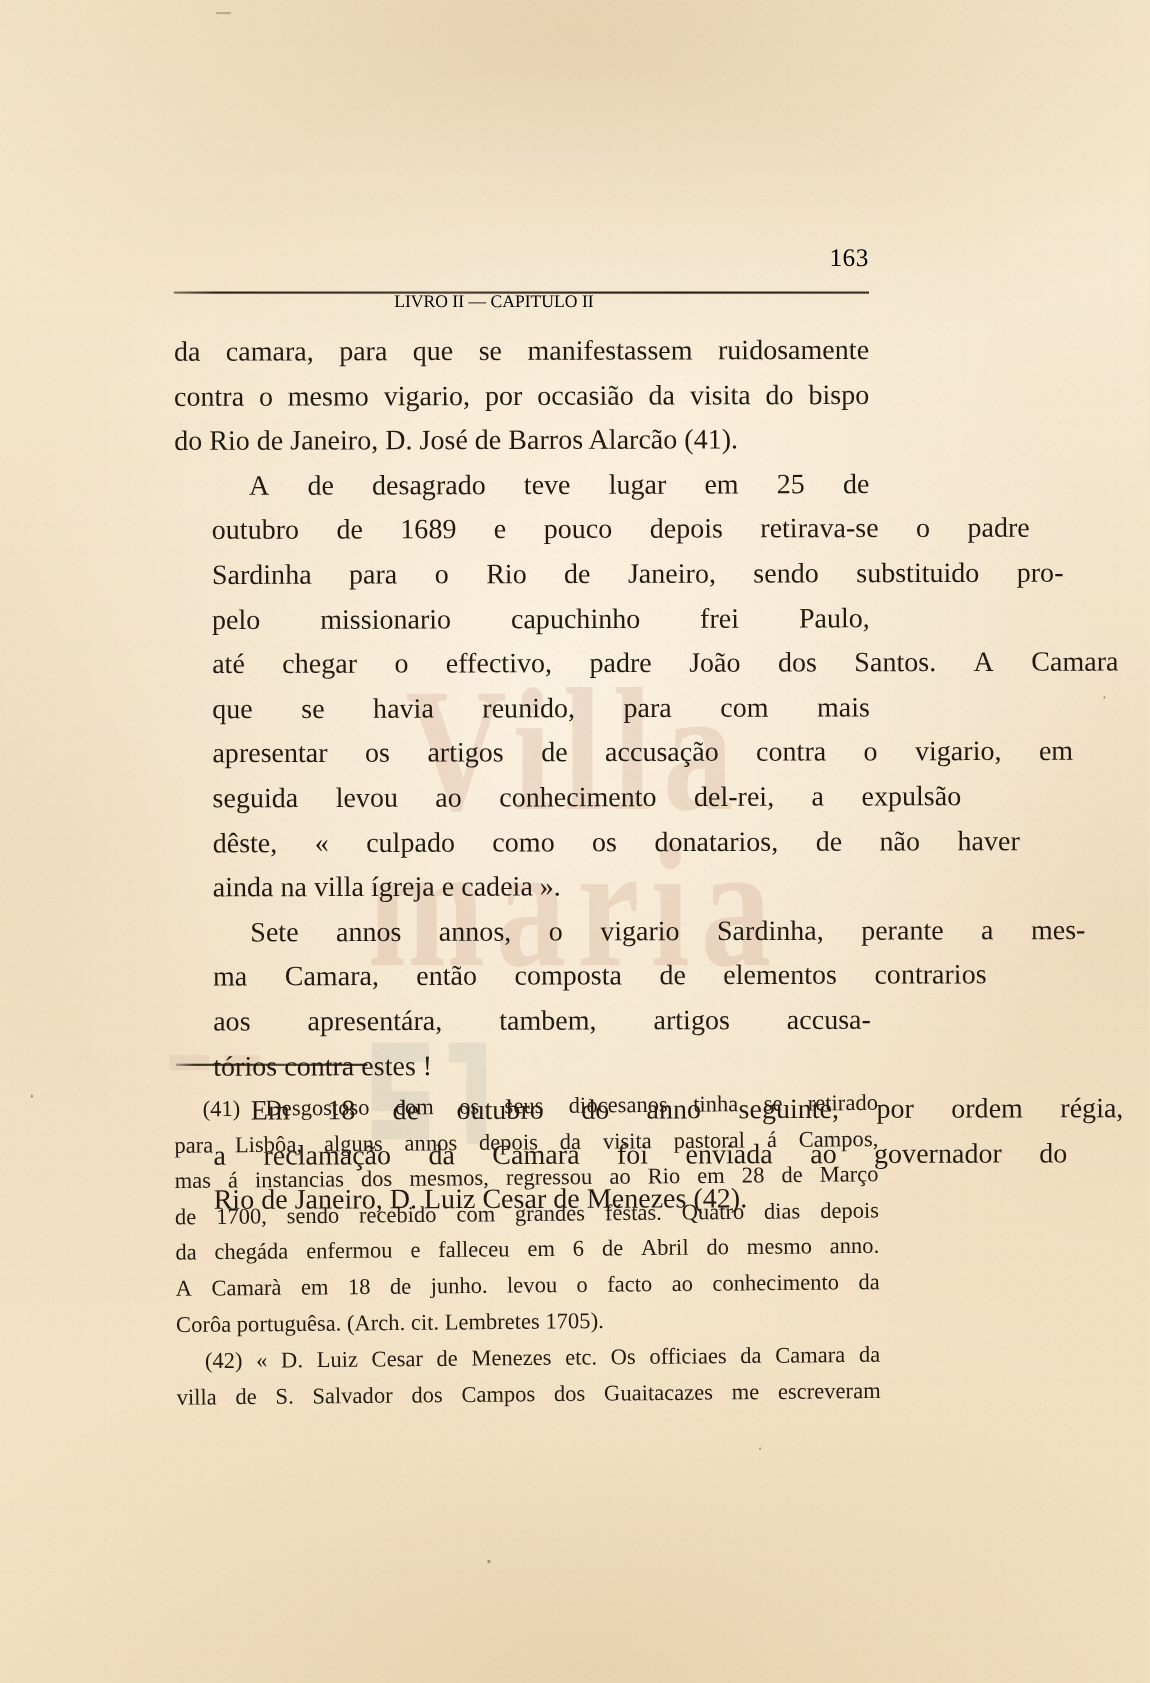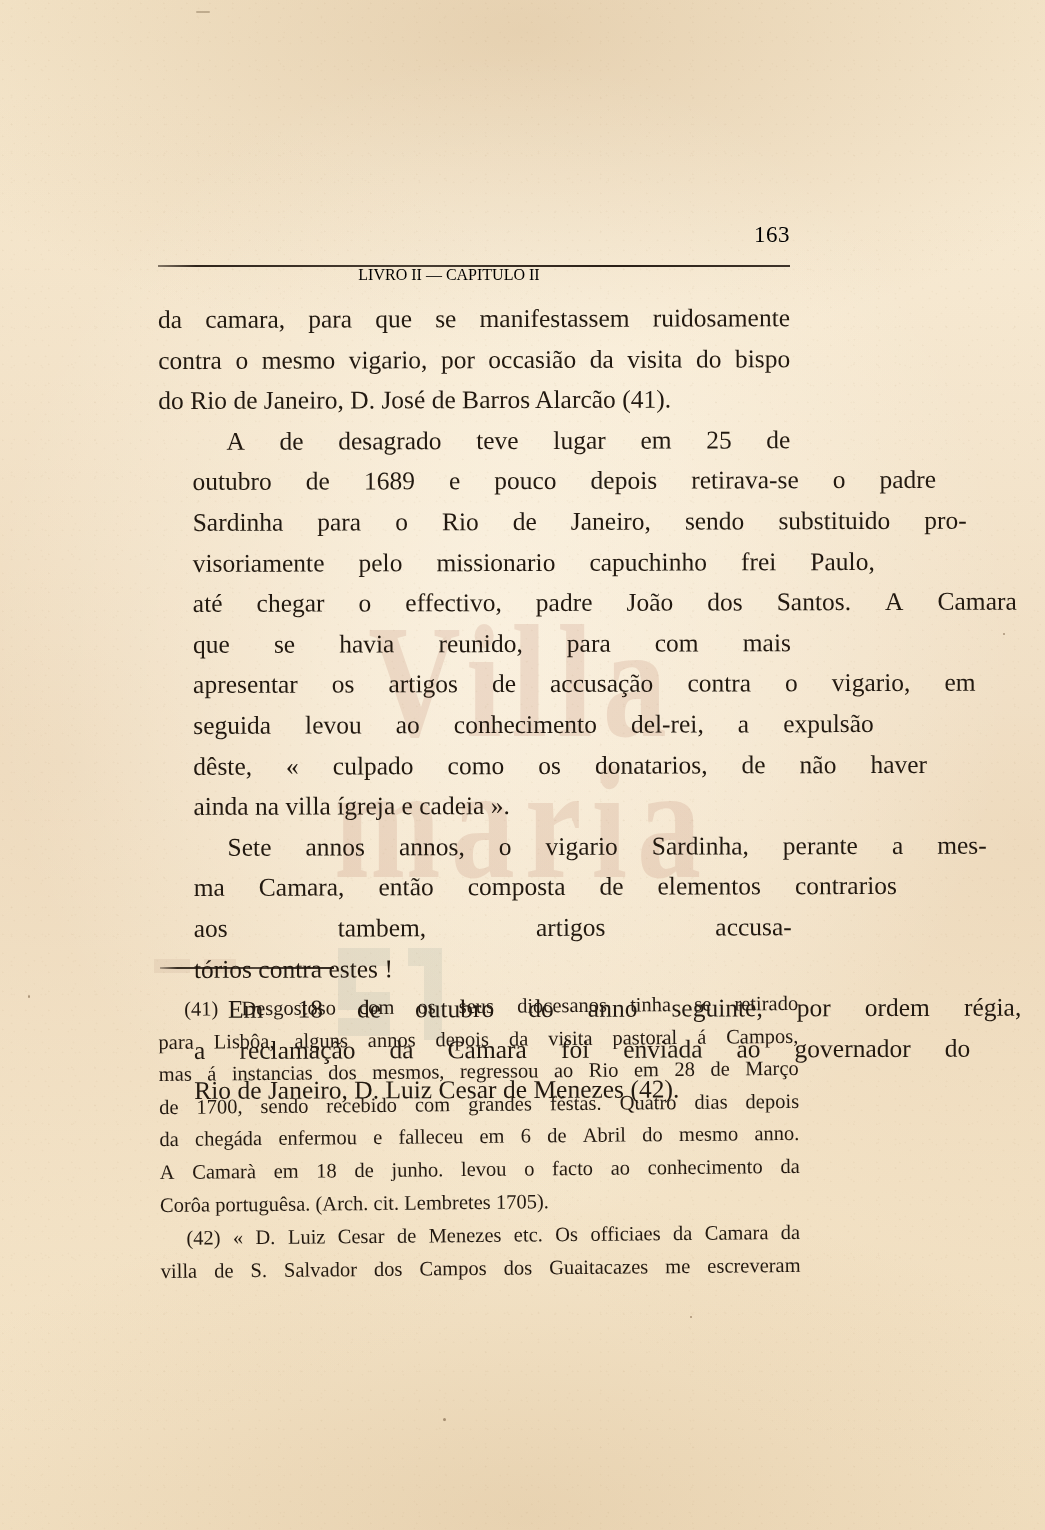--- a/index.html
+++ b/index.html
@@ -293,21 +293,20 @@
             <span>para</span>
             <span>o</span>
             <span>Rio</span>
             <span>de</span>
             <span>Janeiro,</span>
             <span>sendo</span>
             <span>substituido</span>
             <span>pro-</span>
           </span>
         <span class="ln just">
-            <span>visoriamente</span>
             <span>pelo</span>
             <span>missionario</span>
             <span>capuchinho</span>
             <span>frei</span>
             <span>Paulo,</span>
           </span>
         <span class="ln just">
             <span>até</span>
             <span>chegar</span>
             <span>o</span>
@@ -378,20 +377,21 @@
             <span>ma</span>
             <span>Camara,</span>
             <span>então</span>
             <span>composta</span>
             <span>de</span>
             <span>elementos</span>
             <span>contrarios</span>
           </span>
         <span class="ln just">
             <span>aos</span>
+            <span>apresentára,</span>
             <span>tambem,</span>
             <span>artigos</span>
             <span>accusa-</span>
           </span>
         <span class="ln">tórios contra estes !</span>
       </p>
 
       <p>
         <span class="ln just" style="padding-left:34px">
             <span>Em</span>

